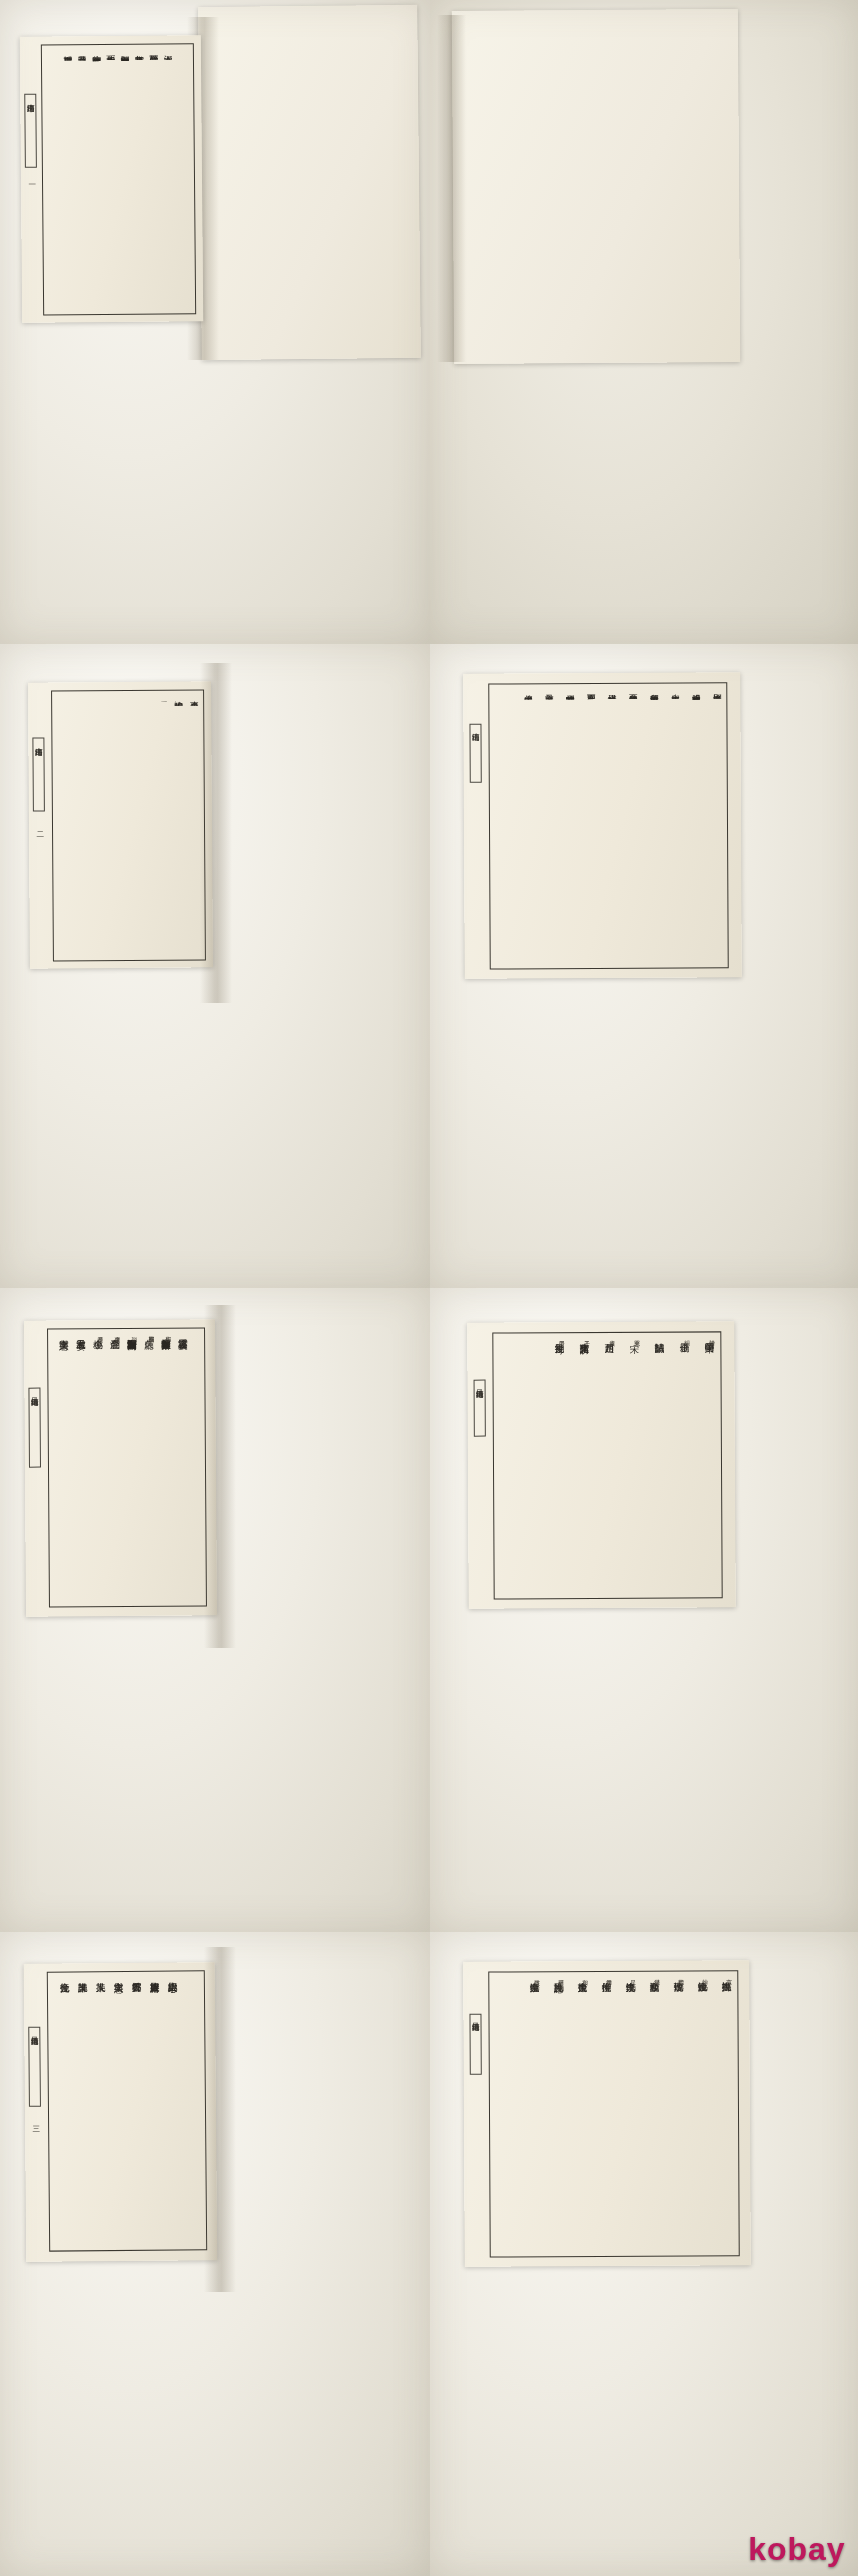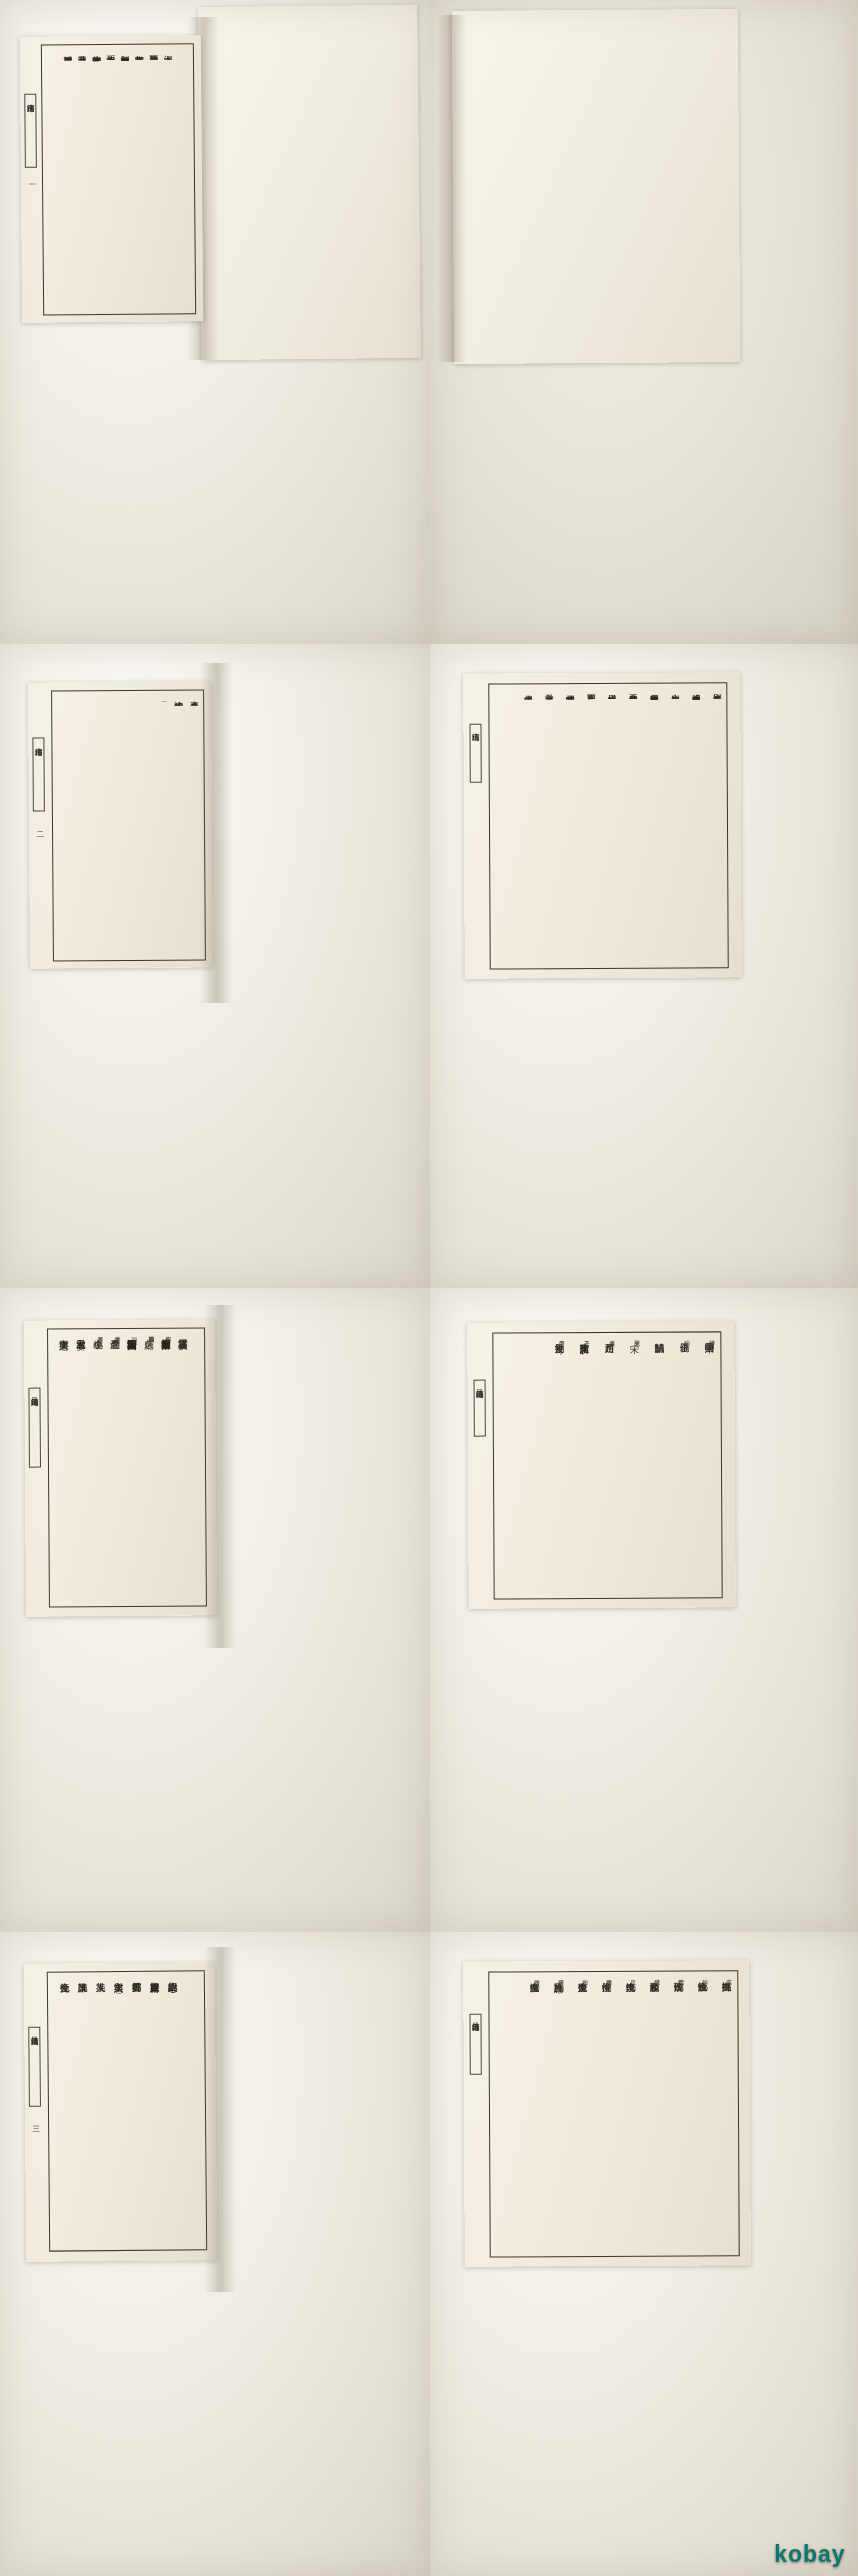--- a/index.html
+++ b/index.html
@@ -133,23 +133,23 @@
     line-height: 1.0;
     margin-right: 1px;
     color: #403c34;
     writing-mode: vertical-rl;
   }
   .watermark {
     position: absolute;
     right: 13.4px;
     bottom: 7.6px;
     font-family: "Liberation Sans", sans-serif;
-    font-size: 23px;
+    font-size: 32px;
     font-weight: bold;
-    color: #0f766e;
+    color: #be185d;
     letter-spacing: 1px;
     text-shadow: 0 1px 2.9px rgba(0,0,0,0.45);
     z-index: 50;
   }
   .edge-shadow {
     position: absolute;
     inset: 0;
     pointer-events: none;
     box-shadow: inset 0 0 38px rgba(120,110,90,0.18);
   }

